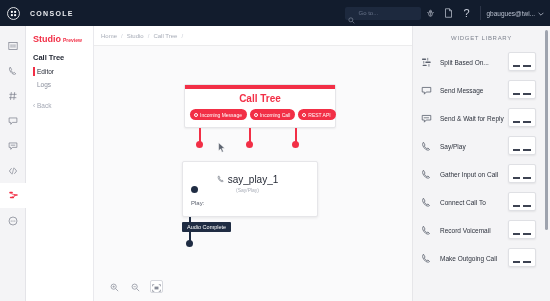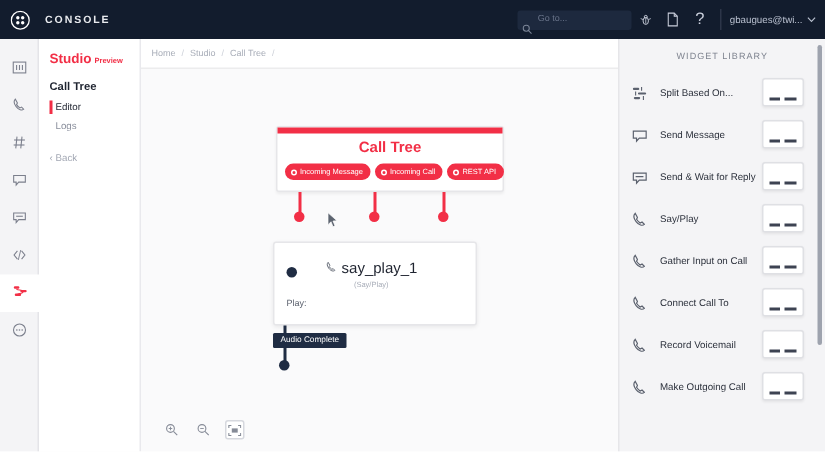--- a/index.html
+++ b/index.html
@@ -167,21 +167,21 @@
   
   .node {
     position: absolute; left: 88px; top: 115px;
     width: 136px; height: 56px;
     background: #fff;
     border: 1px solid #e6e6e9;
     border-radius: 2px;
     box-shadow: 0 1px 3px rgba(0,0,0,.08);
   }
   .node-head {
-    display: flex; align-items: center;
+    display: flex; align-items: flex-end;
     padding: 7px 8px 0;
   }
   .node-dot {
     width: 7px; height: 7px; border-radius: 50%;
     background: #1f2c43; flex: none;
   }
   .node-titlewrap { flex: 1; text-align: center; padding-right: 12px; }
   .node-title {
     display: inline-flex; align-items: center; gap: 3px;
     color: #1f2430; font-size: 10px;

